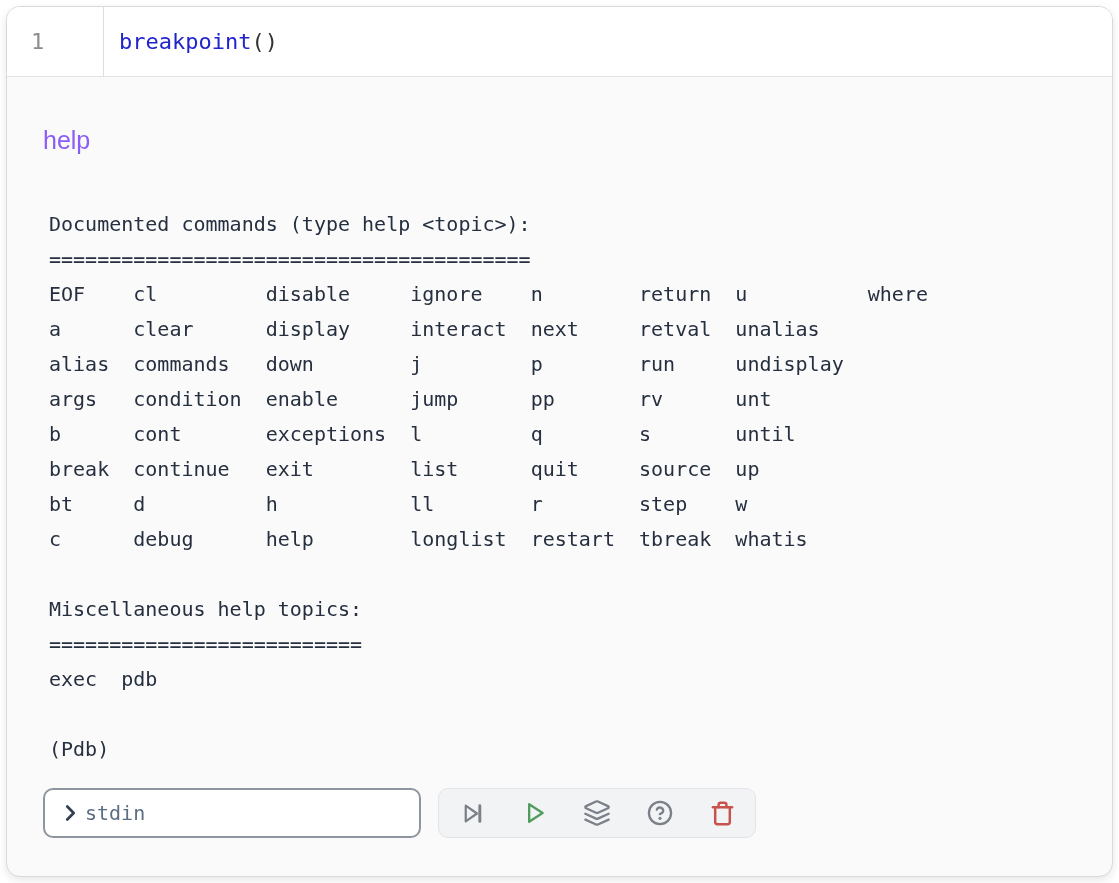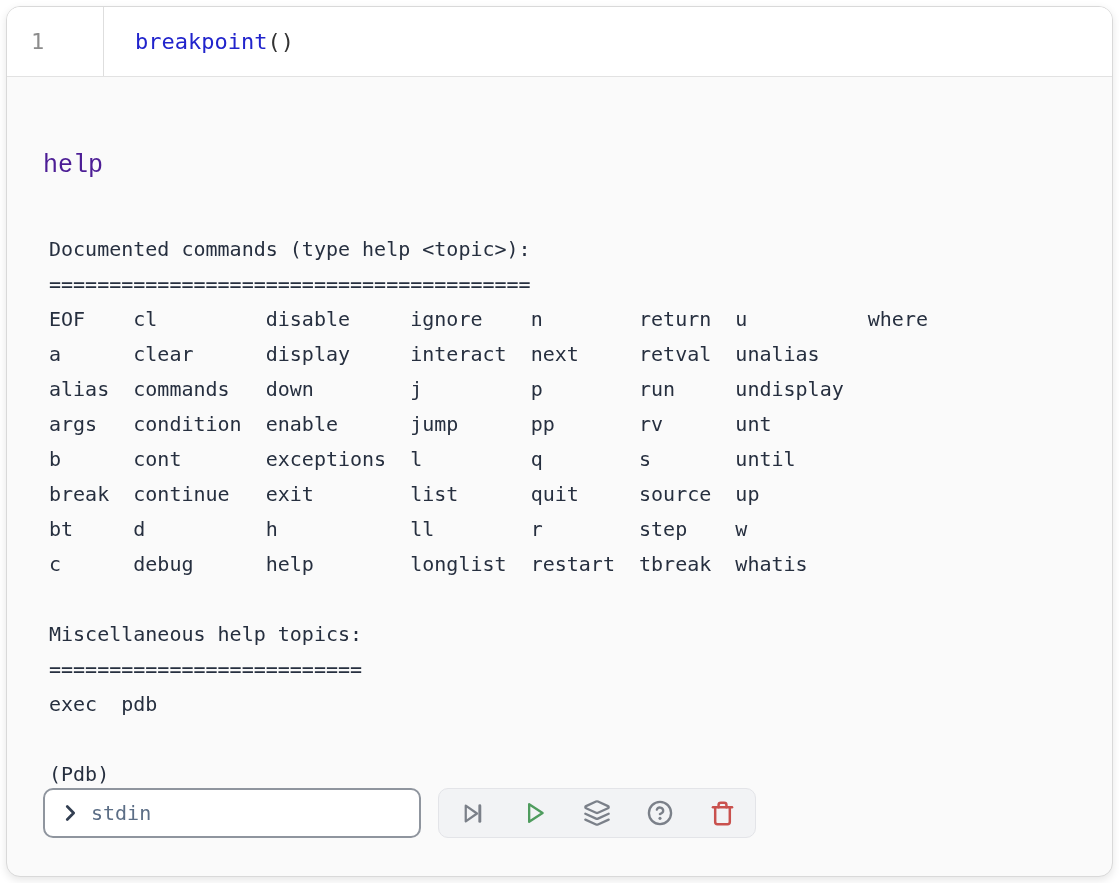--- a/index.html
+++ b/index.html
@@ -41,35 +41,34 @@
     font-size: 22px;
     color: #8c8c8c;
   }
   .code-line {
     padding-left: 15px;
     font-family: "DejaVu Sans Mono", monospace;
     font-size: 22px;
     color: #2b2b2b;
     white-space: pre;
   }
-  .tok-builtin { color: #2124cc; margin-left: 16px; }
+  .tok-builtin { color: #2124cc; }
   .tok-punct { color: #333333; }
 
   
   .output {
     flex: 1;
     padding: 47px 36px 0 36px;
     overflow: hidden;
   }
   .echo {
-    font-family: Liberation Mono, monospace;
+    font-family: Liberation Sans, sans-serif;
     font-size: 25px;
-    color: #4c1d95;
+    color: #8b5cf6;
     line-height: 33px;
-    margin-top: 25px;
   }
   .console {
     margin-top: 50px;
     font-family: "DejaVu Sans Mono", monospace;
     font-size: 20px;
     line-height: 35px;
     color: #262f3f;
     white-space: pre;
     margin-left: 6px;
   }
@@ -89,21 +88,21 @@
     border-radius: 10px;
     display: flex;
     align-items: center;
     padding: 0 12px 0 14px;
   }
   .stdin-box .chev { flex: none; display: flex; align-items: center; }
   .stdin-input {
     border: none;
     outline: none;
     background: transparent;
-    margin-left: 10px;
+    margin-left: 4px;
     width: 100%;
     font-family: "DejaVu Sans Mono", monospace;
     font-size: 20px;
     color: #0f766e;
   }
   .stdin-input::placeholder { color: #5c6e86; opacity: 1; }
 
   .btn-bar {
     margin-left: 17px;
     width: 318px;

